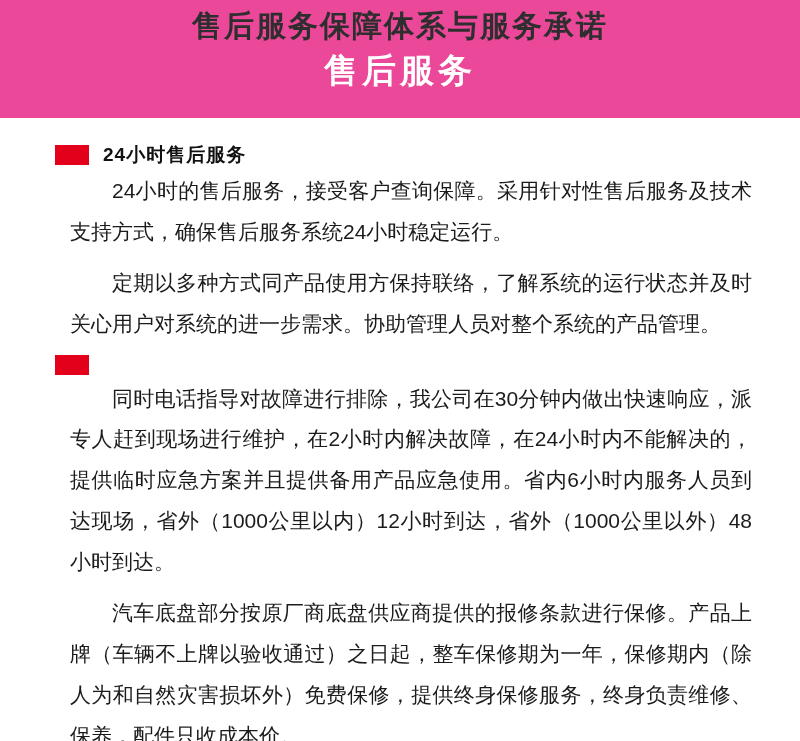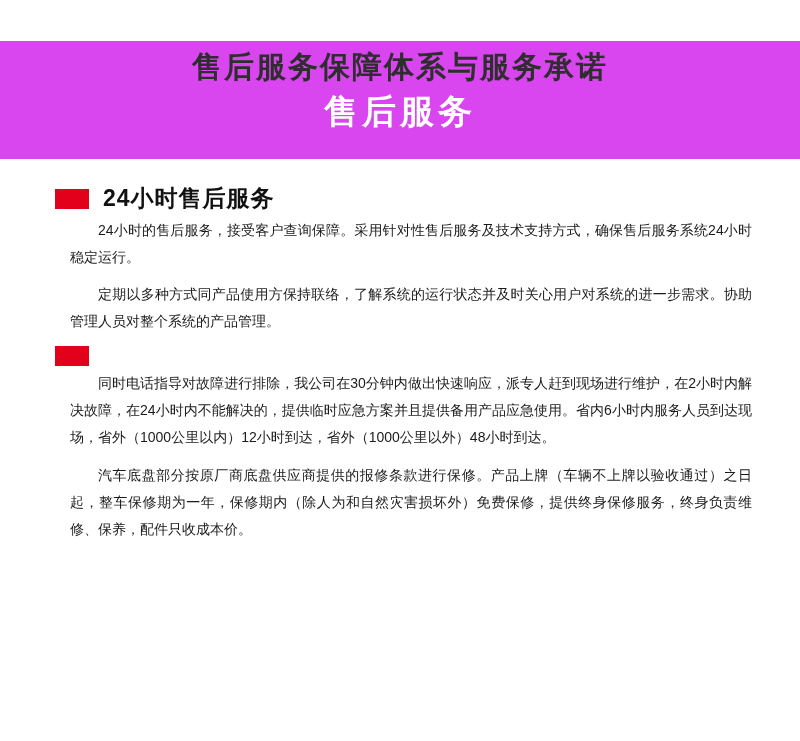--- a/index.html
+++ b/index.html
@@ -17,23 +17,22 @@
     position: relative;
     width: 800px;
     height: 741px;
     background: #ffffff;
     box-sizing: border-box;
   }
   .header-band {
     position: relative;
     width: 800px;
     height: 118px;
-    background: #d946ef;
+    background: #ec4899;
     overflow: hidden;
-    margin-top: 41px;
   }
   .ghost-text {
     position: absolute;
     top: 6px;
     left: 0;
     width: 800px;
     text-align: center;
     font-size: 30px;
     font-weight: bold;
     letter-spacing: 2px;
@@ -66,28 +65,28 @@
   }
   .bullet {
     width: 34px;
     height: 20px;
     background: #e2001a;
     flex: 0 0 auto;
     margin-right: 14px;
     margin-left: 15px;
   }
   .section-title {
-    font-size: 23px;
+    font-size: 19px;
     font-weight: bold;
     color: #111111;
     letter-spacing: 1px;
     line-height: 1.2;
   }
   .para {
-    font-size: 14px;
+    font-size: 21px;
     color: #1b1b1b;
     line-height: 1.95;
     text-align: justify;
     text-justify: inter-ideograph;
     text-indent: 2em;
     margin: 0 0 0 30px;
     padding-right: 8px;
   }
   .section + .section {
     margin-top: 10px;

